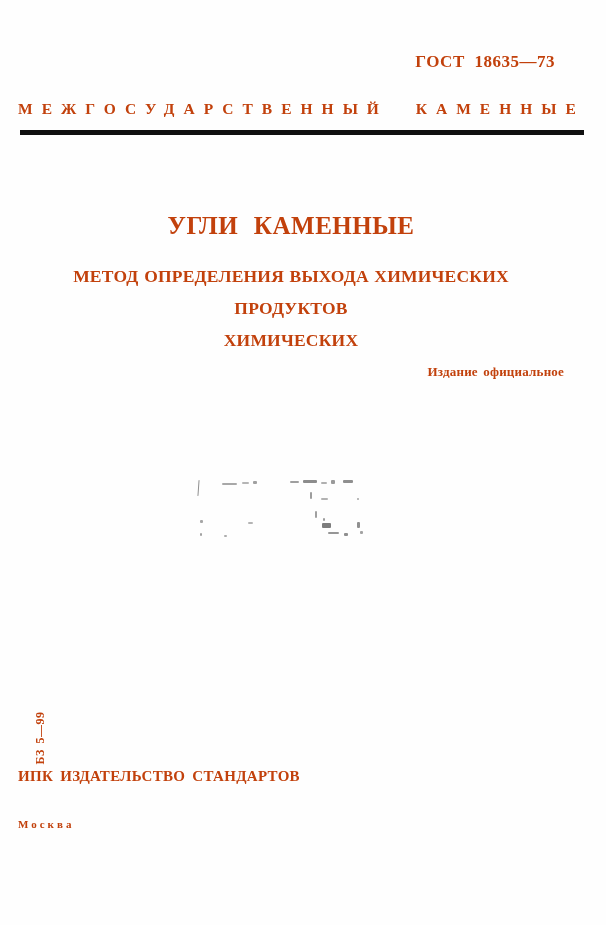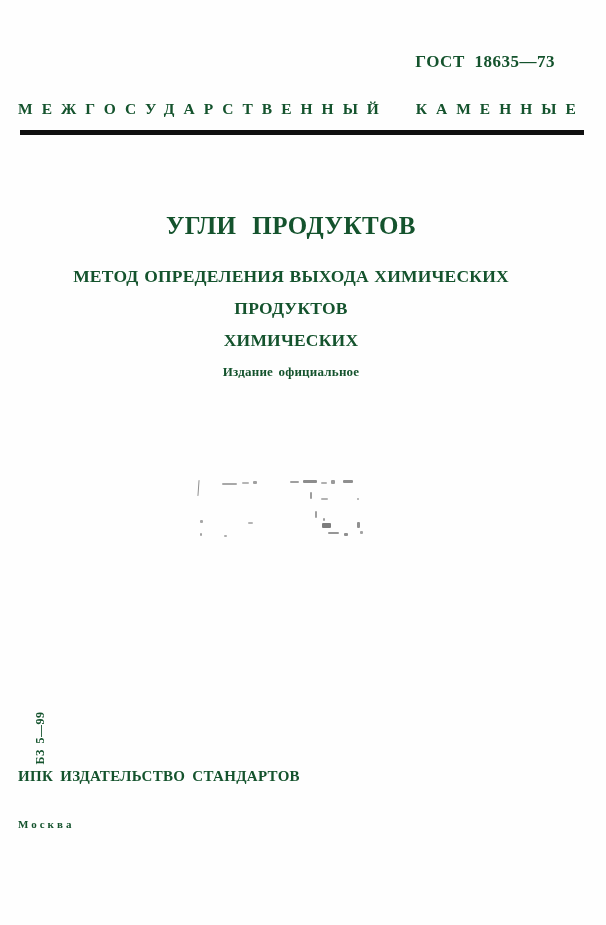--- a/index.html
+++ b/index.html
@@ -6,21 +6,21 @@
     margin: 0;
     padding: 0;
     background: #ffffff;
   }
   .page {
     position: relative;
     width: 606px;
     height: 925px;
     background: #fefefe;
     font-family: "Liberation Serif", "DejaVu Serif", serif;
-    color: #14532d;
+    color: #c2410c;
     overflow: hidden;
   }
   .std-number {
     position: absolute;
     top: 52px;
     right: 51px;
     font-size: 17px;
     font-weight: bold;
     letter-spacing: 0.5px;
     word-spacing: 5px;
@@ -68,21 +68,21 @@
     font-weight: bold;
     line-height: 32px;
     letter-spacing: 0.2px;
     word-spacing: 1px;
   }
   .edition-note {
     position: absolute;
     top: 364px;
     left: 18px;
     width: 546px;
-    text-align: center;
+    text-align: right;
     font-size: 13px;
     font-weight: bold;
     letter-spacing: 0.2px;
     word-spacing: 2px;
   }
   .artifacts {
     position: absolute;
     left: 190px;
     top: 475px;
     width: 185px;
@@ -134,21 +134,21 @@
 <body>
 
 <div class="page">
 
   <div class="std-number">ГОСТ 18635—73</div>
 
   <div class="category-heading">МЕЖГОСУДАРСТВЕННЫЙ КАМЕННЫЕ</div>
 
   <div class="header-rule"></div>
 
-  <div class="doc-title">УГЛИ ПРОДУКТОВ</div>
+  <div class="doc-title">УГЛИ КАМЕННЫЕ</div>
 
   <div class="doc-subtitle">
     <span>МЕТОД ОПРЕДЕЛЕНИЯ ВЫХОДА ХИМИЧЕСКИХ ПРОДУКТОВ</span><br>
     <span>ХИМИЧЕСКИХ</span>
   </div>
 
   <div class="edition-note">Издание официальное</div>
 
   <div class="artifacts">
     <i style="left:8px;  top:5px;  width:1px; height:16px; background:#8e8e8e; transform:rotate(4deg);"></i>

